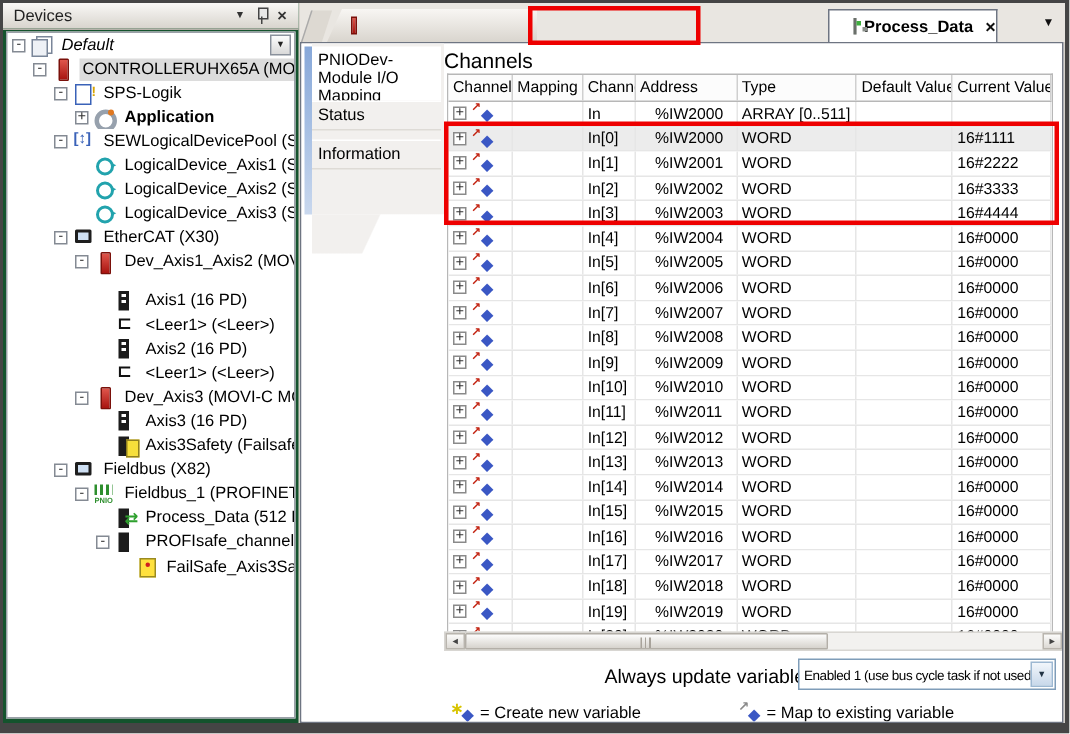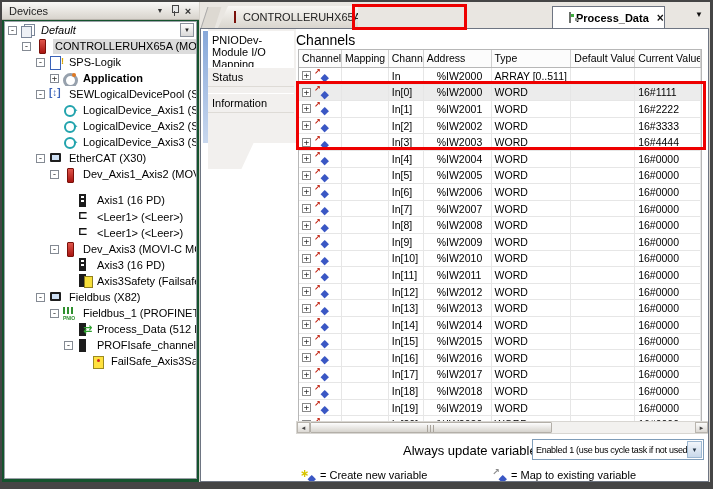--- a/index.html
+++ b/index.html
@@ -195,20 +195,25 @@
           <span class="ti ti-axis-module"></span>
           <span class="tree-label">Axis1 (16 PD)</span>
         </div>
         <div class="tree-row" style="padding-left: 59px;">
           <span class="expander none">-</span>
           <span class="ti ti-empty-slot"></span>
           <span class="tree-label">&lt;Leer1&gt; (&lt;Leer&gt;)</span>
         </div>
         <div class="tree-row" style="padding-left: 59px;">
           <span class="expander none">-</span>
+          <span class="ti ti-axis-module"></span>
+          <span class="tree-label">Axis2 (16 PD)</span>
+        </div>
+        <div class="tree-row" style="padding-left: 59px;">
+          <span class="expander none">-</span>
           <span class="ti ti-empty-slot"></span>
           <span class="tree-label">&lt;Leer1&gt; (&lt;Leer&gt;)</span>
         </div>
         <div class="tree-row" style="padding-left: 45px;">
           <span class="expander">-</span>
           <span class="ti ti-drive"></span>
           <span class="tree-label">Dev_Axis3 (MOVI-C MOVID</span>
         </div>
         <div class="tree-row" style="padding-left: 59px;">
           <span class="expander none">-</span>
@@ -247,21 +252,20 @@
         </div>
       </div>
   </div>
 
   <div class="editor-panel">
     <div class="tab-bar" id="editor-tabs">
       <div class="tab-ghost"></div>
       <span class="tabbar-overflow">▼</span>
     <div class="tab inactive" style="left: 18px; width: 140px;">
           <span class="tab-devbar"></span>
-          <span>CONTROLLERUHX65A</span>
         </div>
         <div class="tab active" style="left: 352px; width: 113px;">
           <span class="tab-module-icon"></span>
           <span>Process_Data</span>
           <span class="tab-close">×</span>
         </div>
       </div>
 
     <div class="editor-body">
 

